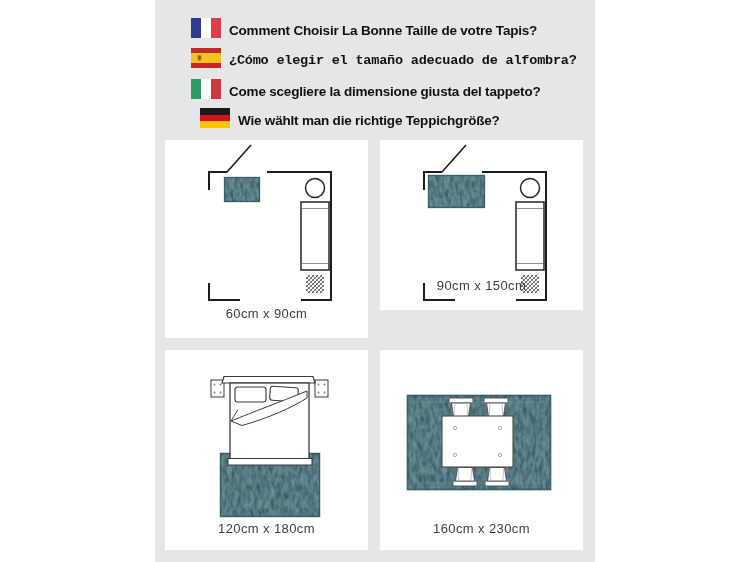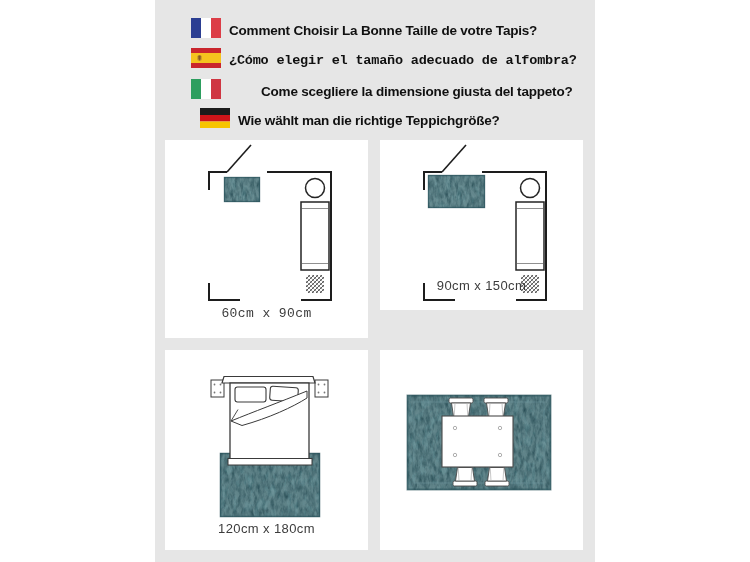--- a/index.html
+++ b/index.html
@@ -2,23 +2,23 @@
 <html><head>
 <meta charset="utf-8">
 <style>
   html,body{margin:0;padding:0;}
   body{width:750px;height:562px;background:#ffffff;font-family:"Liberation Sans",sans-serif;}
   .stage{position:relative;width:750px;height:562px;background:#ffffff;overflow:hidden;}
   .panel{position:absolute;left:155px;top:0;width:440px;height:562px;background:#e6e6e6;}
   .lang-row{position:absolute;left:36px;height:20px;display:flex;align-items:flex-end;}
   .lang-row .flag{width:30px;height:20px;flex:0 0 30px;display:block;}
   .lang-row .txt{margin-left:8px;font-size:13.5px;font-weight:bold;color:#101010;letter-spacing:-0.2px;white-space:nowrap;}
-  .row-0{top:18px;} .row-1{top:48px;font-family:Liberation Mono, monospace;} .row-2{top:79px;gap:32px;} .row-3{top:108px;padding-left:9px;}
+  .row-0{top:18px;} .row-1{top:48px;font-family:Liberation Mono, monospace;} .row-2{top:79px;} .row-3{top:108px;padding-left:9px;}
   .card{position:absolute;background:#ffffff;}
-  .card-tl{left:165px;top:140px;width:203px;height:198px;font-family:Liberation Mono, monospace;}
+  .card-tl{left:165px;top:140px;width:203px;height:198px;}
   .card-tr{left:380px;top:140px;width:203px;height:170px;}
   .card-bl{left:165px;top:350px;width:203px;height:200px;}
   .card-br{left:380px;top:350px;width:203px;height:200px;}
   .card svg.scene{position:absolute;left:0;top:0;}
   .size-label{position:absolute;left:0;right:0;text-align:center;font-size:13px;color:#3c3c3c;letter-spacing:0.4px;}
   .card-tl .size-label,.card-tr .size-label{bottom:17px;}
   .card-bl .size-label,.card-br .size-label{bottom:14px;}
   .defs-holder{position:absolute;width:0;height:0;overflow:hidden;}
 </style>
 </head>
@@ -198,14 +198,15 @@
       <use href="#chairG" transform="translate(73,136) scale(1,-1)"></use>
       <use href="#chairG" transform="translate(105,136) scale(1,-1)"></use>
       <g>
         <rect x="62" y="66" width="71" height="51" fill="#ffffff" stroke="#4a4a4a" stroke-width="1.1"></rect>
         <circle cx="75" cy="78" r="1.7" fill="none" stroke="#9a9a9a" stroke-width="0.8"></circle>
         <circle cx="120" cy="78" r="1.7" fill="none" stroke="#9a9a9a" stroke-width="0.8"></circle>
         <circle cx="75" cy="105" r="1.7" fill="none" stroke="#9a9a9a" stroke-width="0.8"></circle>
         <circle cx="120" cy="105" r="1.7" fill="none" stroke="#9a9a9a" stroke-width="0.8"></circle>
       </g>
     </svg>
+    <div class="size-label">160cm x 230cm</div>
   </div>
 </div>
 
 </body></html>

